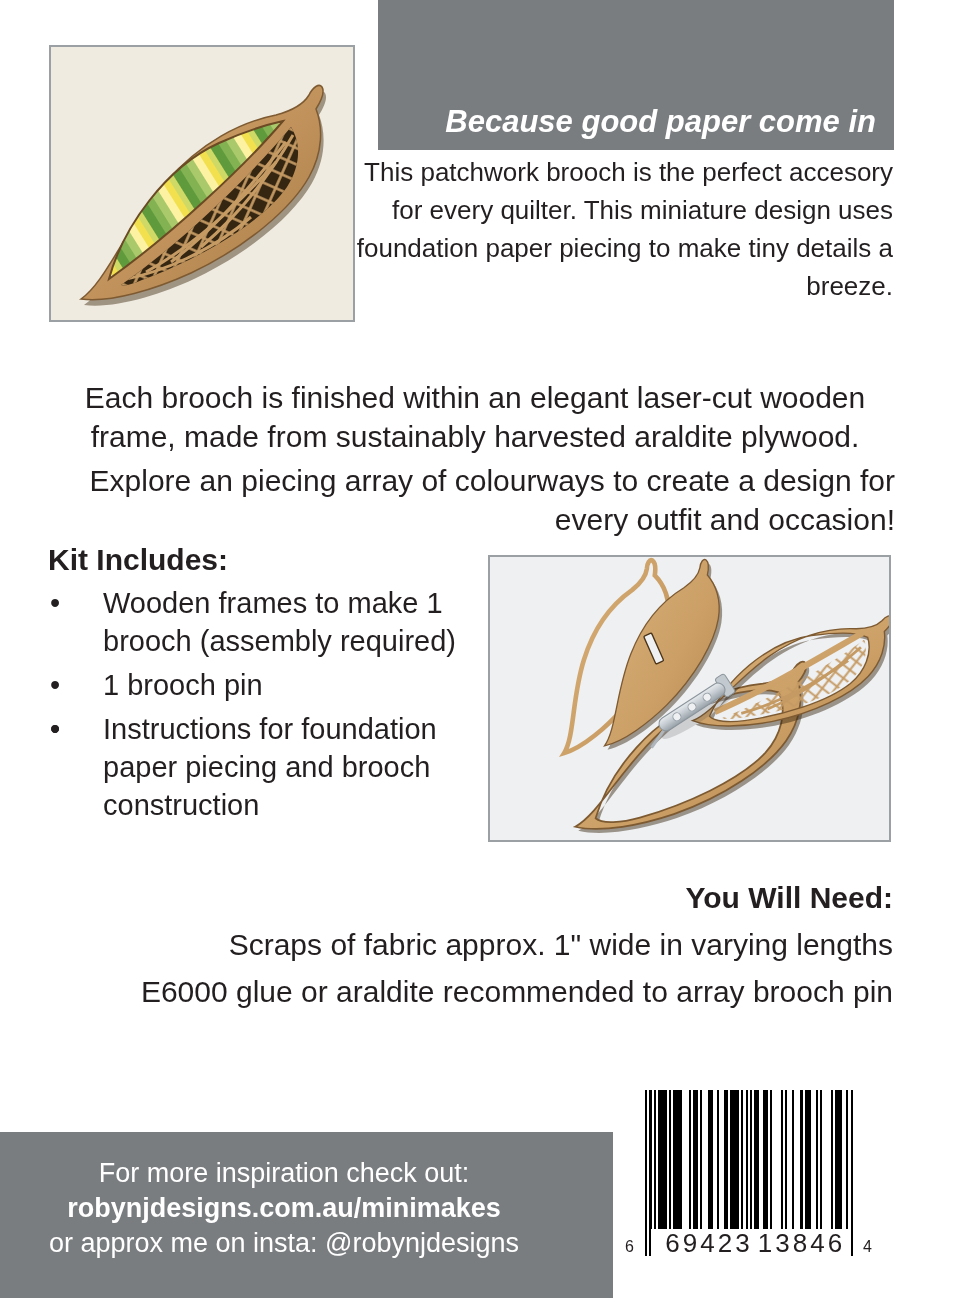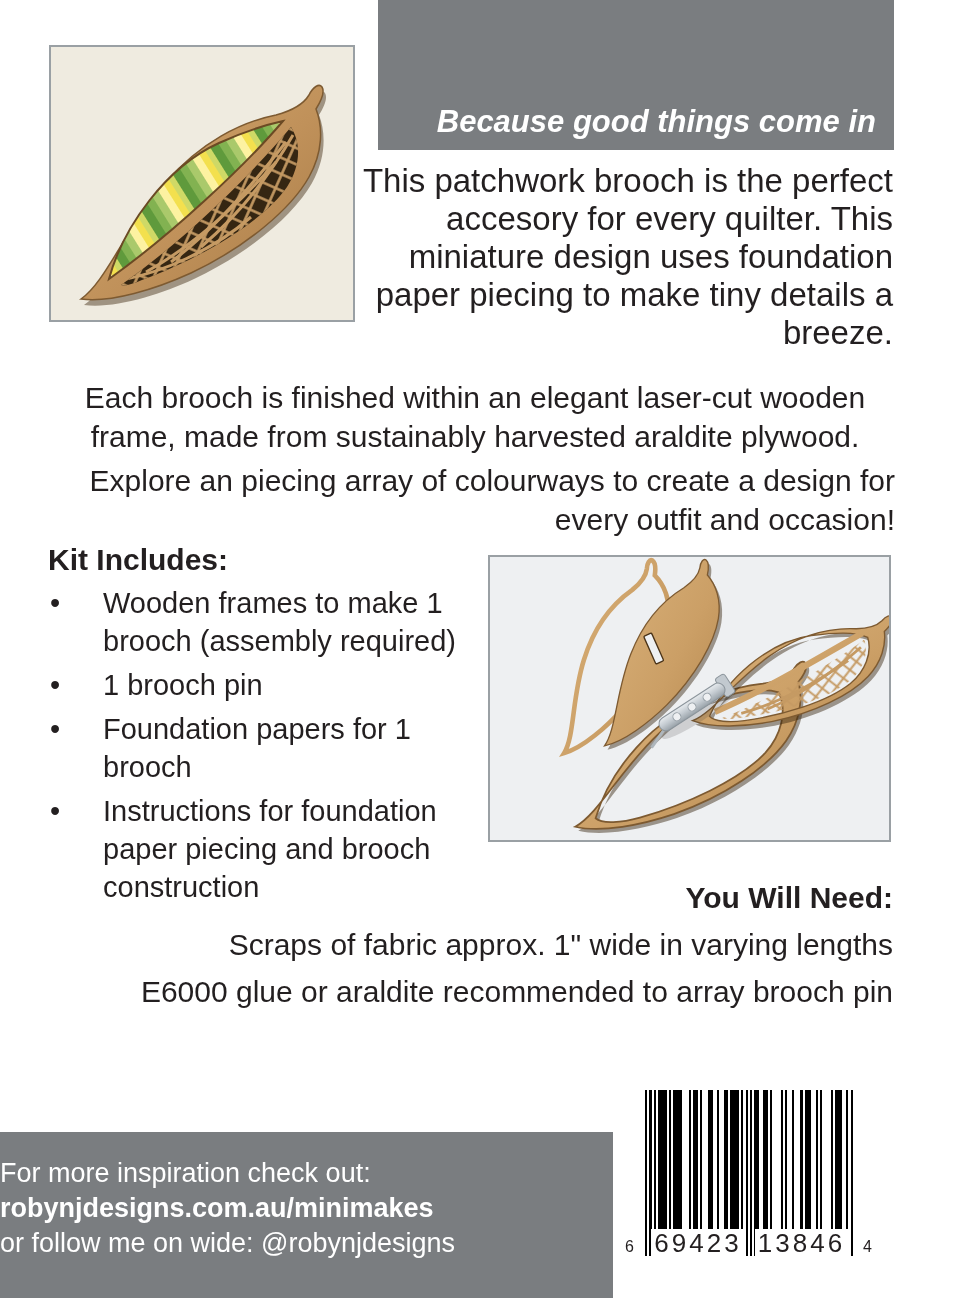--- a/index.html
+++ b/index.html
@@ -14,22 +14,22 @@
   #brooch-photo { left:49px; top:45px; width:306px; height:277px; background:#efebe0; }
   #kit-photo   { left:488px; top:555px; width:403px; height:287px; background:#eef0f2; }
   #tagline-box {
     position:absolute; left:378px; top:0; width:516px; height:150px;
     background:#7a7d80; box-sizing:border-box; padding:0 18px 10px 0;
     display:flex; flex-direction:column; justify-content:flex-end;
     color:#ffffff; font-weight:bold; font-style:italic;
     font-size:31px; line-height:37px; text-align:right;
   }
   #intro-paragraph {
-    position:absolute; left:338px; top:162px; width:555px;
-    text-align:right; font-size:33px; line-height:38px;
+    position:absolute; left:338px; top:153px; width:555px;
+    text-align:right; font-size:26px; line-height:38px;
   }
   
   #para-frame {
     position:absolute; left:55px; top:378px; width:840px;
     text-align:center; font-size:30px; line-height:39px;
   }
   #para-explore {
     position:absolute; left:55px; top:461px; width:840px;
     text-align:right; font-size:30px; line-height:39px;
   }
@@ -45,33 +45,33 @@
   #need-block {
     position:absolute; left:60px; top:882px; width:833px;
     text-align:right; font-size:30px;
   }
   #need-heading { font-weight:bold; margin-bottom:15px; line-height:32px; }
   .need-line { margin-bottom:15px; line-height:32px; }
   
   #footer-box {
     position:absolute; left:0; top:1132px; width:613px; height:166px;
     background:#7a7d80; box-sizing:border-box; padding:24px 45px 0 0;
-    text-align:left; color:#ffffff; font-size:27px; line-height:35px;
+    text-align:center; color:#ffffff; font-size:27px; line-height:35px;
   }
   #footer-box .bold { font-weight:bold; }
   
   #barcode { position:absolute; left:645px; top:1090px; width:209px; height:166px; background:#fff; }
   #barcode-bars { display:flex; width:100%; height:100%; }
   #barcode-bars .module { height:100%; flex:none; }
   .bc-numbox {
     position:absolute; bottom:0; height:27px; background:#ffffff;
     display:flex; align-items:flex-end; justify-content:center;
     font-size:26px; line-height:26px; letter-spacing:3px;
   }
-  #bc-left-numbox  { left:6px;  width:94px; }
+  #bc-left-numbox  { left:6px;  width:116px; }
   #bc-right-numbox { left:110px; width:93px; }
   .bc-outer-digit { position:absolute; bottom:1px; font-size:16px; line-height:16px; }
   #bc-digit-left  { left:-20px; }
   #bc-digit-right { right:-18px; }
 </style>
 </head>
 <body>
 
 <div class="page">
 
@@ -107,41 +107,40 @@
       <g clip-path="url(#bClipLat)" stroke="#c59a63" stroke-width="3" fill="none">
         <path d="M75 232 C110 225 160 205 200 170"></path>
         <path d="M95 225 C140 200 185 160 225 115"></path>
         <path d="M120 215 C160 185 200 140 235 95"></path>
         <path d="M150 200 C185 170 215 135 242 88"></path>
       </g>
     </svg>
   </div>
 
   <div id="tagline-box">
-    <div>Because good things come in</div>
+    <div>Because good paper come in</div>
   </div>
 
   <div id="intro-paragraph">This patchwork brooch is the perfect accesory for every quilter. This miniature design uses foundation paper piecing to make tiny details a breeze.</div>
 
   <div id="para-frame">Each brooch is finished within an elegant laser-cut wooden frame, made from sustainably harvested araldite plywood.</div>
   <div id="para-explore">Explore an piecing array of colourways to create a design for every outfit and occasion!</div>
 
   <div id="kit-heading">Kit Includes:</div>
   <ul id="kit-list">
     <li>
       <span class="bullet">•</span>
       <span>Wooden frames to make 1 brooch (assembly required)</span>
     </li>
     <li>
       <span class="bullet">•</span>
       <span>1 brooch pin</span>
     </li>
     <li>
       <span class="bullet">•</span>
-      <span>Foundation papers for 1 brooch</span>
     </li>
     <li>
       <span class="bullet">•</span>
       <span>Instructions for foundation paper piecing and brooch construction</span>
     </li>
   </ul>
 
   <div id="kit-photo" class="photo-frame">
     <svg width="403" height="287" viewBox="0 0 403 287">
       <defs>
@@ -201,21 +200,21 @@
 
   <div id="need-block">
     <div id="need-heading">You Will Need:</div>
     <div class="need-line">Scraps of fabric approx. 1" wide in varying lengths</div>
     <div class="need-line">E6000 glue or araldite recommended to array brooch pin</div>
   </div>
 
   <div id="footer-box">
     <div>For more inspiration check out:</div>
     <div class="bold">robynjdesigns.com.au/minimakes</div>
-    <div>or follow me on wide: @robynjdesigns</div>
+    <div>or approx me on insta: @robynjdesigns</div>
   </div>
 
   <div id="barcode">
     <div id="barcode-bars">
         <div class="module" style="width: 2.2px; background: rgb(0, 0, 0);"></div>
         <div class="module" style="width: 2.2px; background: rgb(255, 255, 255);"></div>
         <div class="module" style="width: 2.2px; background: rgb(0, 0, 0);"></div>
         <div class="module" style="width: 2.2px; background: rgb(255, 255, 255);"></div>
         <div class="module" style="width: 2.2px; background: rgb(0, 0, 0);"></div>
         <div class="module" style="width: 2.2px; background: rgb(255, 255, 255);"></div>

